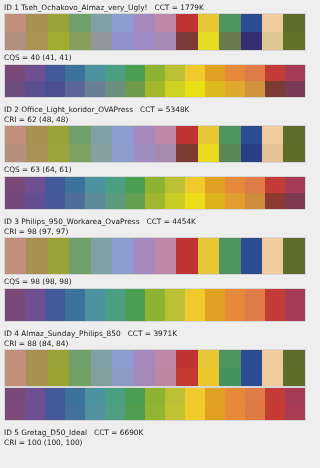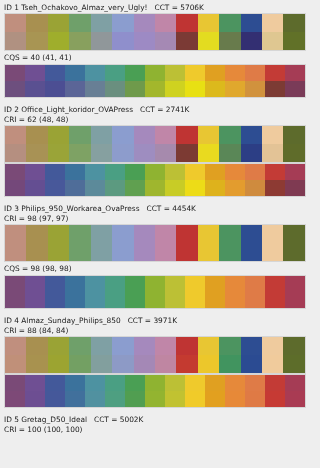--- a/index.html
+++ b/index.html
@@ -27,21 +27,21 @@
   .row{display:flex;flex:1 1 0;min-height:0;}
   .sw{flex:1 1 0;min-width:0;height:100%;}
   .gap{height:4px;}
 </style>
 </head>
 <body>
 
 <div id="app">
     <div class="block">
       <div class="hdr">
-        <div class="hline"><span>ID 1 Tseh_Ochakovo_Almaz_very_Ugly!</span><span class="sep"></span><span>CCT = 5706K</span></div>
+        <div class="hline"><span>ID 1 Tseh_Ochakovo_Almaz_very_Ugly!</span><span class="sep"></span><span>CCT = 1779K</span></div>
       </div>
       <div class="stripwrap">
         <div class="strip ">
           <div class="row">
             <div class="sw" style="background: rgb(192, 143, 126);"></div>
             <div class="sw" style="background: rgb(168, 144, 80);"></div>
             <div class="sw" style="background: rgb(154, 163, 53);"></div>
             <div class="sw" style="background: rgb(111, 160, 106);"></div>
             <div class="sw" style="background: rgb(127, 160, 164);"></div>
             <div class="sw" style="background: rgb(139, 157, 207);"></div>
@@ -108,21 +108,21 @@
             <div class="sw" style="background: rgb(209, 146, 61);"></div>
             <div class="sw" style="background: rgb(124, 59, 52);"></div>
             <div class="sw" style="background: rgb(122, 59, 88);"></div>
           </div>
         </div>
       </div>
       <div class="gap"></div>
     </div>
     <div class="block">
       <div class="hdr">
-        <div class="hline"><span>ID 2 Office_Light_koridor_OVAPress</span><span class="sep"></span><span>CCT = 2741K</span></div>
+        <div class="hline"><span>ID 2 Office_Light_koridor_OVAPress</span><span class="sep"></span><span>CCT = 5348K</span></div>
         <div class="hline">CRI = 62 (48, 48)</div>
       </div>
       <div class="stripwrap">
         <div class="strip ">
           <div class="row">
             <div class="sw" style="background: rgb(192, 143, 126);"></div>
             <div class="sw" style="background: rgb(168, 144, 80);"></div>
             <div class="sw" style="background: rgb(154, 163, 53);"></div>
             <div class="sw" style="background: rgb(111, 160, 106);"></div>
             <div class="sw" style="background: rgb(127, 160, 164);"></div>
@@ -147,20 +147,21 @@
             <div class="sw" style="background: rgb(166, 138, 173);"></div>
             <div class="sw" style="background: rgb(124, 58, 51);"></div>
             <div class="sw" style="background: rgb(233, 218, 31);"></div>
             <div class="sw" style="background: rgb(90, 135, 87);"></div>
             <div class="sw" style="background: rgb(44, 62, 133);"></div>
             <div class="sw" style="background: rgb(227, 195, 150);"></div>
             <div class="sw" style="background: rgb(95, 108, 42);"></div>
           </div>
         </div>
       </div>
+      <div class="striplabel">CQS = 63 (64, 61)</div>
       <div class="stripwrap">
         <div class="strip cqs">
           <div class="row">
             <div class="sw" style="background: rgb(122, 74, 119);"></div>
             <div class="sw" style="background: rgb(111, 79, 147);"></div>
             <div class="sw" style="background: rgb(67, 89, 154);"></div>
             <div class="sw" style="background: rgb(59, 114, 156);"></div>
             <div class="sw" style="background: rgb(77, 146, 161);"></div>
             <div class="sw" style="background: rgb(74, 159, 131);"></div>
             <div class="sw" style="background: rgb(74, 159, 84);"></div>
@@ -352,17 +353,17 @@
             <div class="sw" style="background: rgb(223, 122, 69);"></div>
             <div class="sw" style="background: rgb(198, 58, 52);"></div>
             <div class="sw" style="background: rgb(169, 59, 83);"></div>
           </div>
         </div>
       </div>
       <div class="gap"></div>
     </div>
     <div class="block">
       <div class="hdr">
-        <div class="hline"><span>ID 5 Gretag_D50_Ideal</span><span class="sep"></span><span>CCT = 5002K</span></div>
+        <div class="hline"><span>ID 5 Gretag_D50_Ideal</span><span class="sep"></span><span>CCT = 6690K</span></div>
         <div class="hline">CRI = 100 (100, 100)</div>
       </div>
     </div>
   </div>
 
 </body></html>

